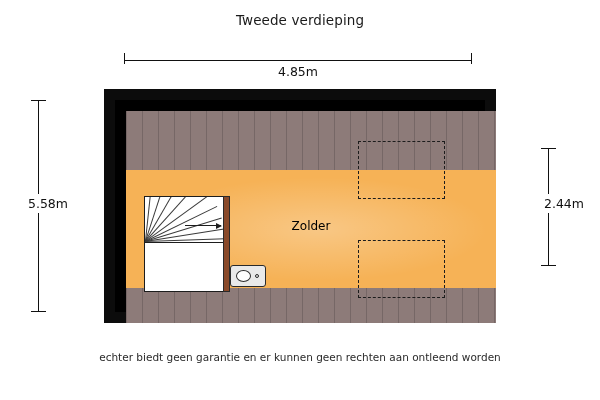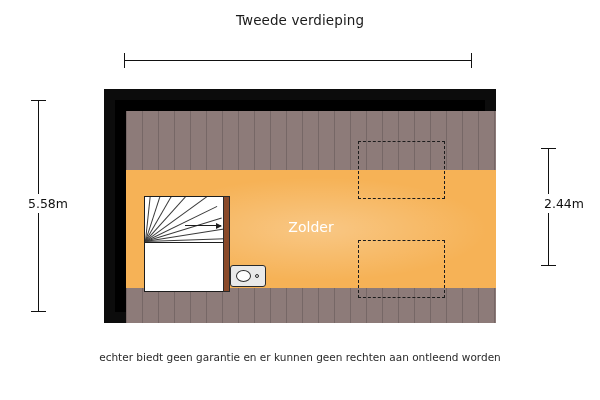--- a/index.html
+++ b/index.html
@@ -191,22 +191,22 @@
     background: #f6b256;
     background-image:
       radial-gradient(ellipse at 52% 50%, rgba(255,255,255,0.28) 0%, rgba(255,255,255,0) 62%);
   }
   .room-label {
     position: absolute;
     left: 0;
     top: 108px;
     width: 370px;
     text-align: center;
-    font-size: 14px;
-    color: #ffffff;
+    font-size: 12px;
+    color: #000000;
   }
 
   
   .dashbox {
     position: absolute;
     border: 1.4px dashed #1c1c1c;
     background: transparent;
   }
   .dashbox.one { left: 232px; top: 30px; width: 85px; height: 56px; }
   .dashbox.two { left: 232px; top: 129px; width: 85px; height: 56px; }
@@ -320,20 +320,21 @@
 <body>
 
 <div class="root">
 
   <div class="title">Tweede verdieping</div>
 
   <div class="dim-top">
     <div class="line"></div>
     <div class="cap l"></div>
     <div class="cap r"></div>
+    <div class="label"><span>4.85m</span></div>
   </div>
 
   <div class="dim-left">
     <div class="line"></div>
     <div class="cap t"></div>
     <div class="cap b"></div>
     <div class="label"><span>5.58m</span></div>
   </div>
 
   <div class="dim-right">

